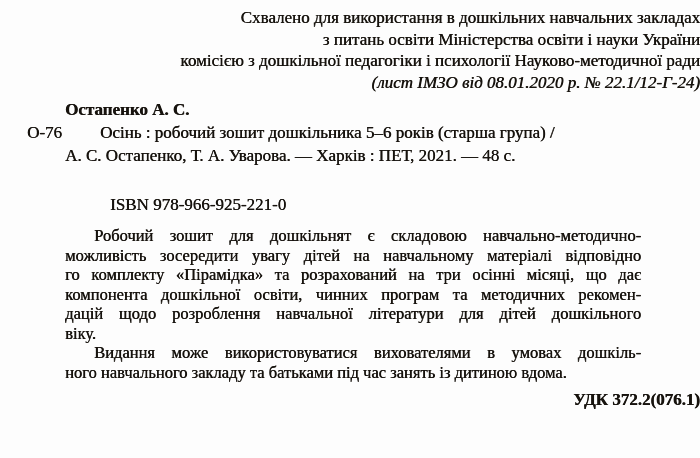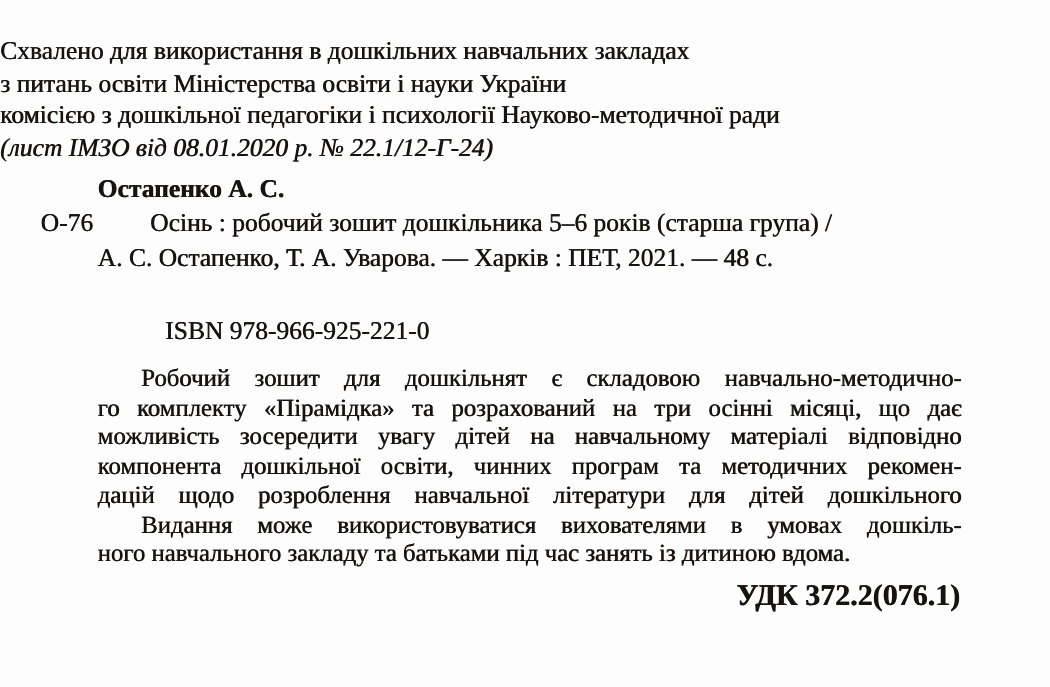--- a/index.html
+++ b/index.html
@@ -15,24 +15,23 @@
     overflow: hidden;
     font-family: "Liberation Serif", "DejaVu Serif", serif;
     color: #17130e;
     
     text-shadow: 0.4px 0 0 currentColor;
   }
 
   
   .approval {
     padding-top: 7px;
-    text-align: left;
+    text-align: right;
     font-size: 17px;
     line-height: 21.5px;
-    margin-top: 16px;
   }
   .approval .letter-ref {
     font-style: italic;
   }
 
   
   .catalog {
     margin: 5px 59px 0 65px;
     font-size: 17px;
     line-height: 23px;
@@ -68,23 +67,22 @@
     text-align: left;
     text-align-last: left;
   }
   .indent {
     padding-left: 29px;
   }
 
   
   .udc {
     margin-top: 8px;
-    padding-right: 60px;
     text-align: right;
-    font-size: 20px;
+    font-size: 17px;
     line-height: 20px;
     font-weight: 700;
   }
   .copyright {
     margin-top: 9px;
     margin-left: 88px;
     font-size: 17px;
     line-height: 20px;
   }
 </style>
@@ -106,24 +104,25 @@
       <span class="author-sign">О-76</span>
       <span>Осінь : робочий зошит дошкільника 5–6 років (старша група) /</span>
     </div>
     <div class="bib-line2">А. С. Остапенко, Т. А. Уварова. — Харків : ПЕТ, 2021. — 48 с.</div>
     <div class="isbn">ISBN 978-966-925-221-0</div>
   </div>
 
   <div class="annotation">
     <div>
       <div class="jline indent">Робочий зошит для дошкільнят є складовою навчально-методично-</div>
+      <div class="jline">можливість зосередити увагу дітей на навчальному матеріалі відповідно</div>
       <div class="jline">го комплекту «Пірамідка» та розрахований на три осінні місяці, що дає</div>
-      <div class="jline">можливість зосередити увагу дітей на навчальному матеріалі відповідно</div>
       <div class="jline">компонента дошкільної освіти, чинних програм та методичних рекомен-</div>
       <div class="jline">дацій щодо розроблення навчальної літератури для дітей дошкільного</div>
+      <div class="jline lastline">віку.</div>
     </div>
     <div>
       <div class="jline indent">Видання може використовуватися вихователями в умовах дошкіль-</div>
       <div class="jline lastline">ного навчального закладу та батьками під час занять із дитиною вдома.</div>
     </div>
   </div>
 
   <div class="udc">УДК 372.2(076.1)</div>
 
 

